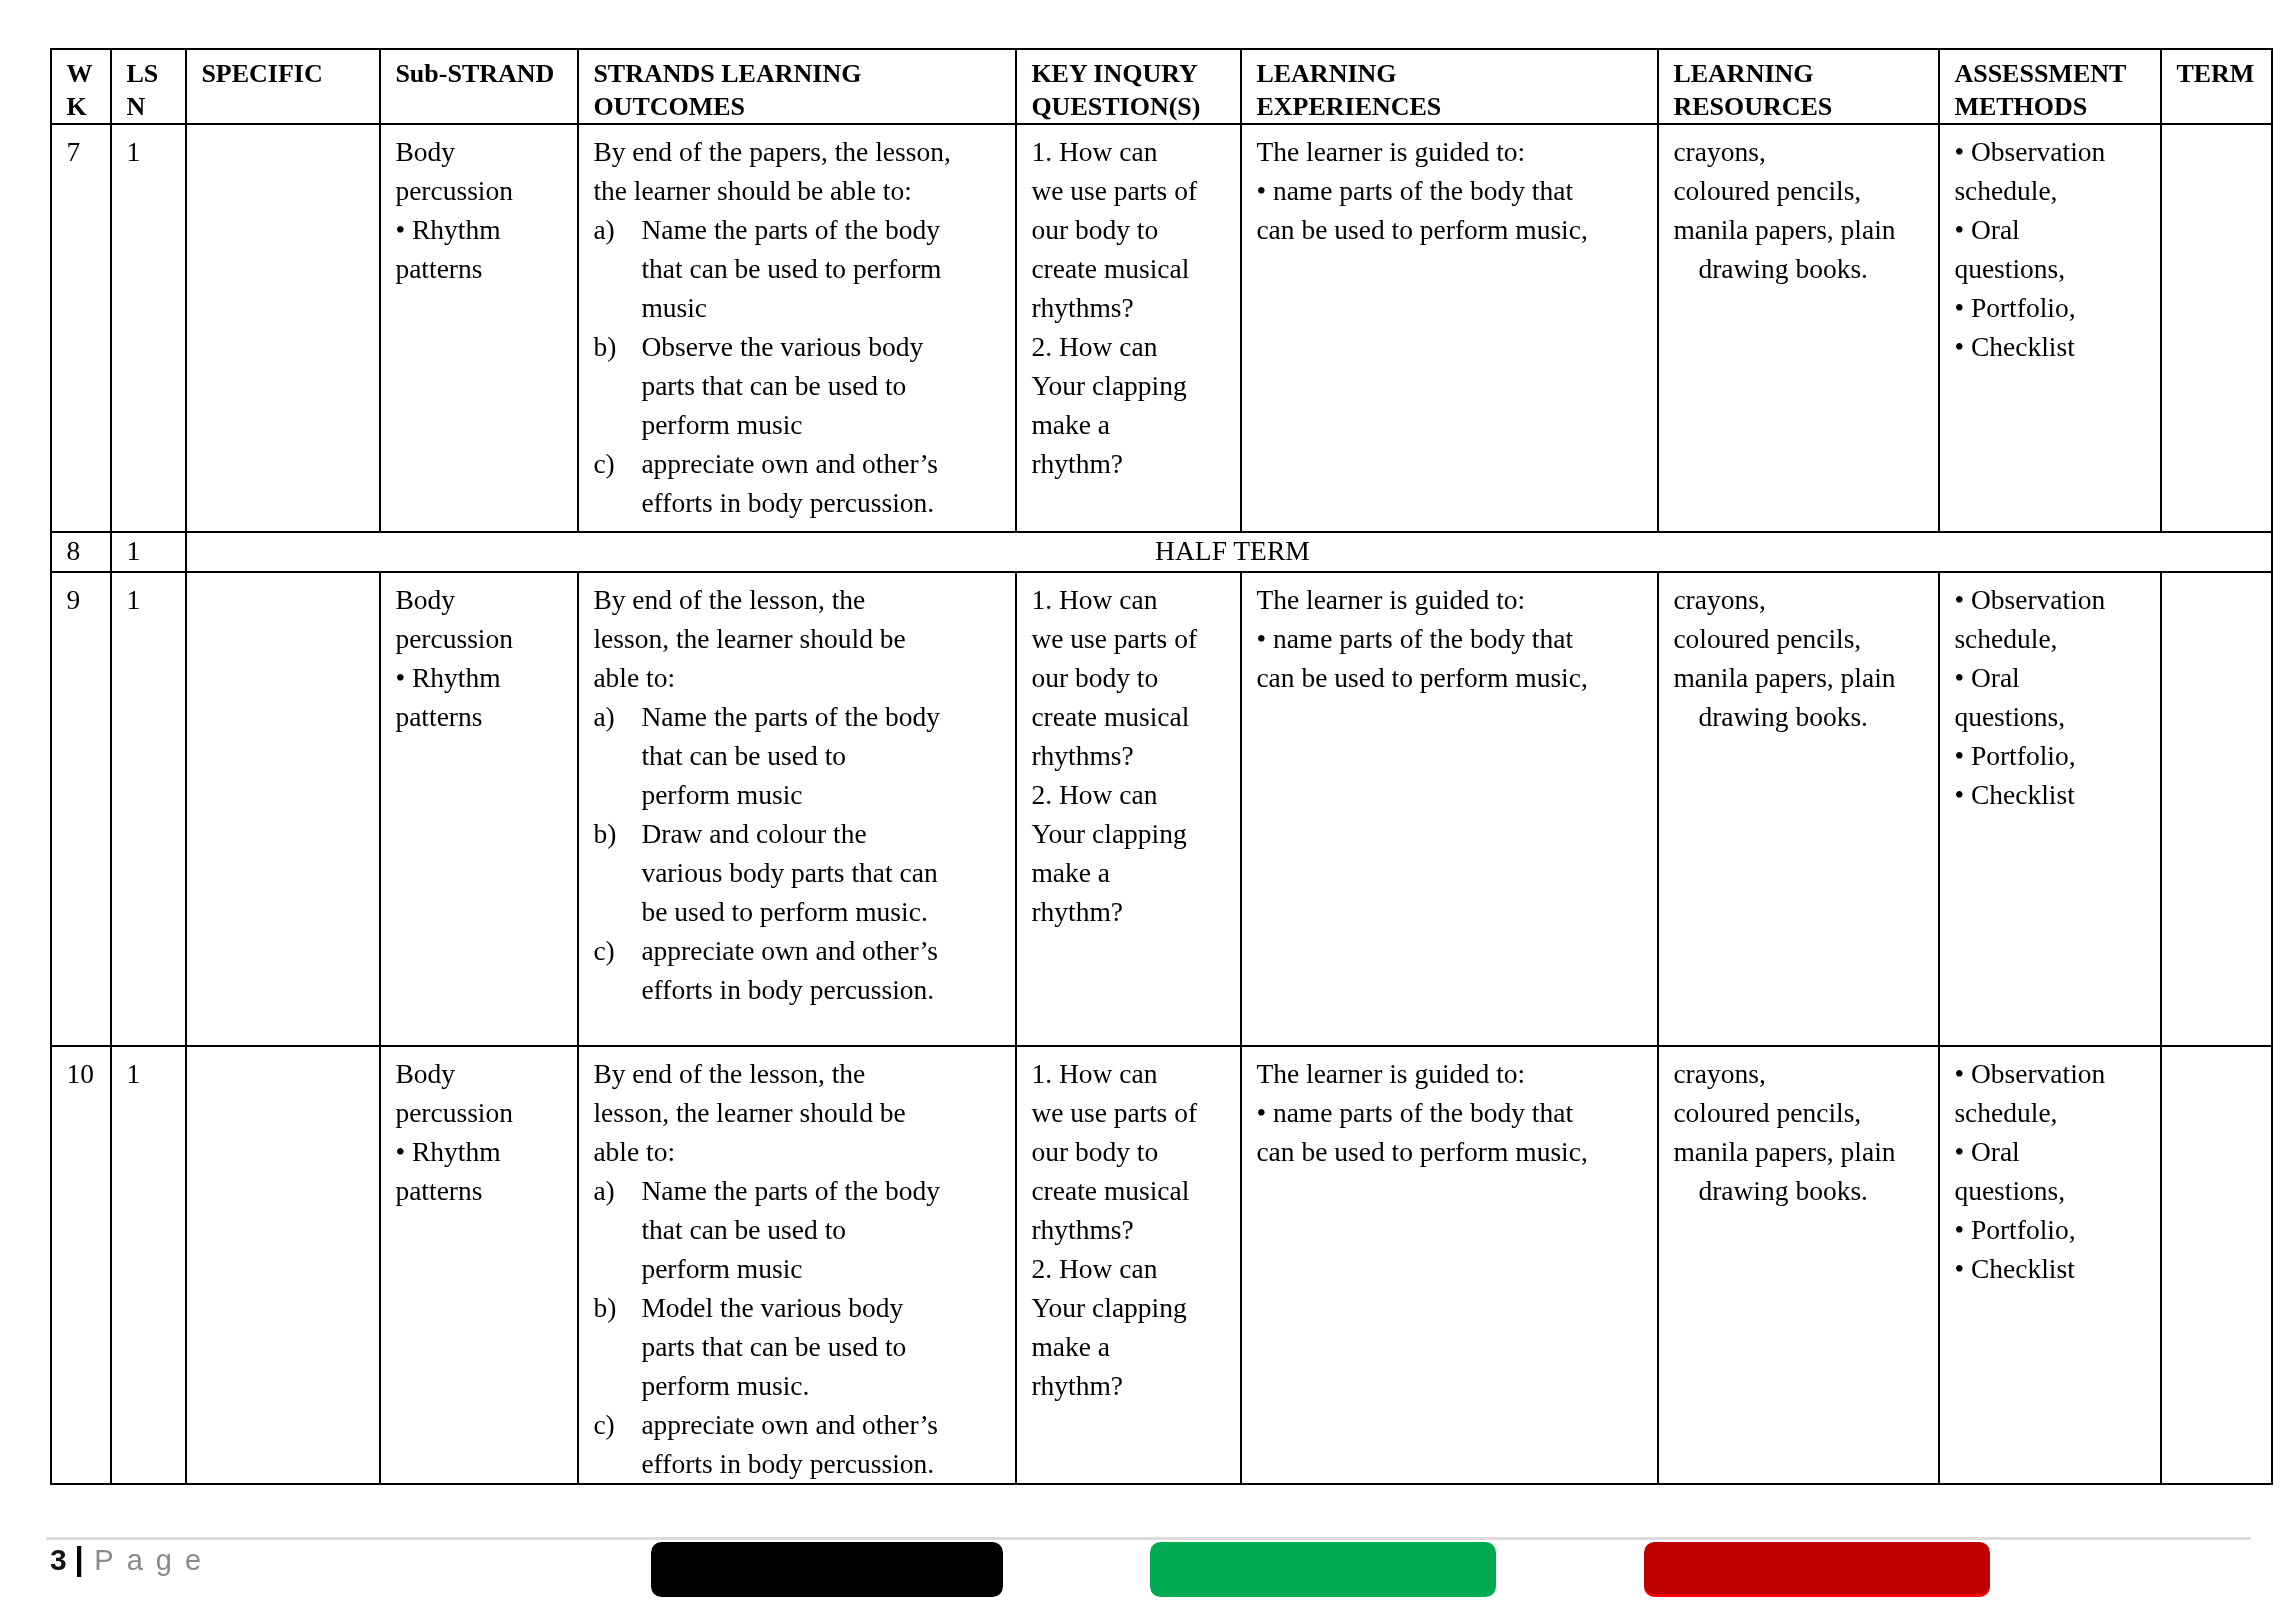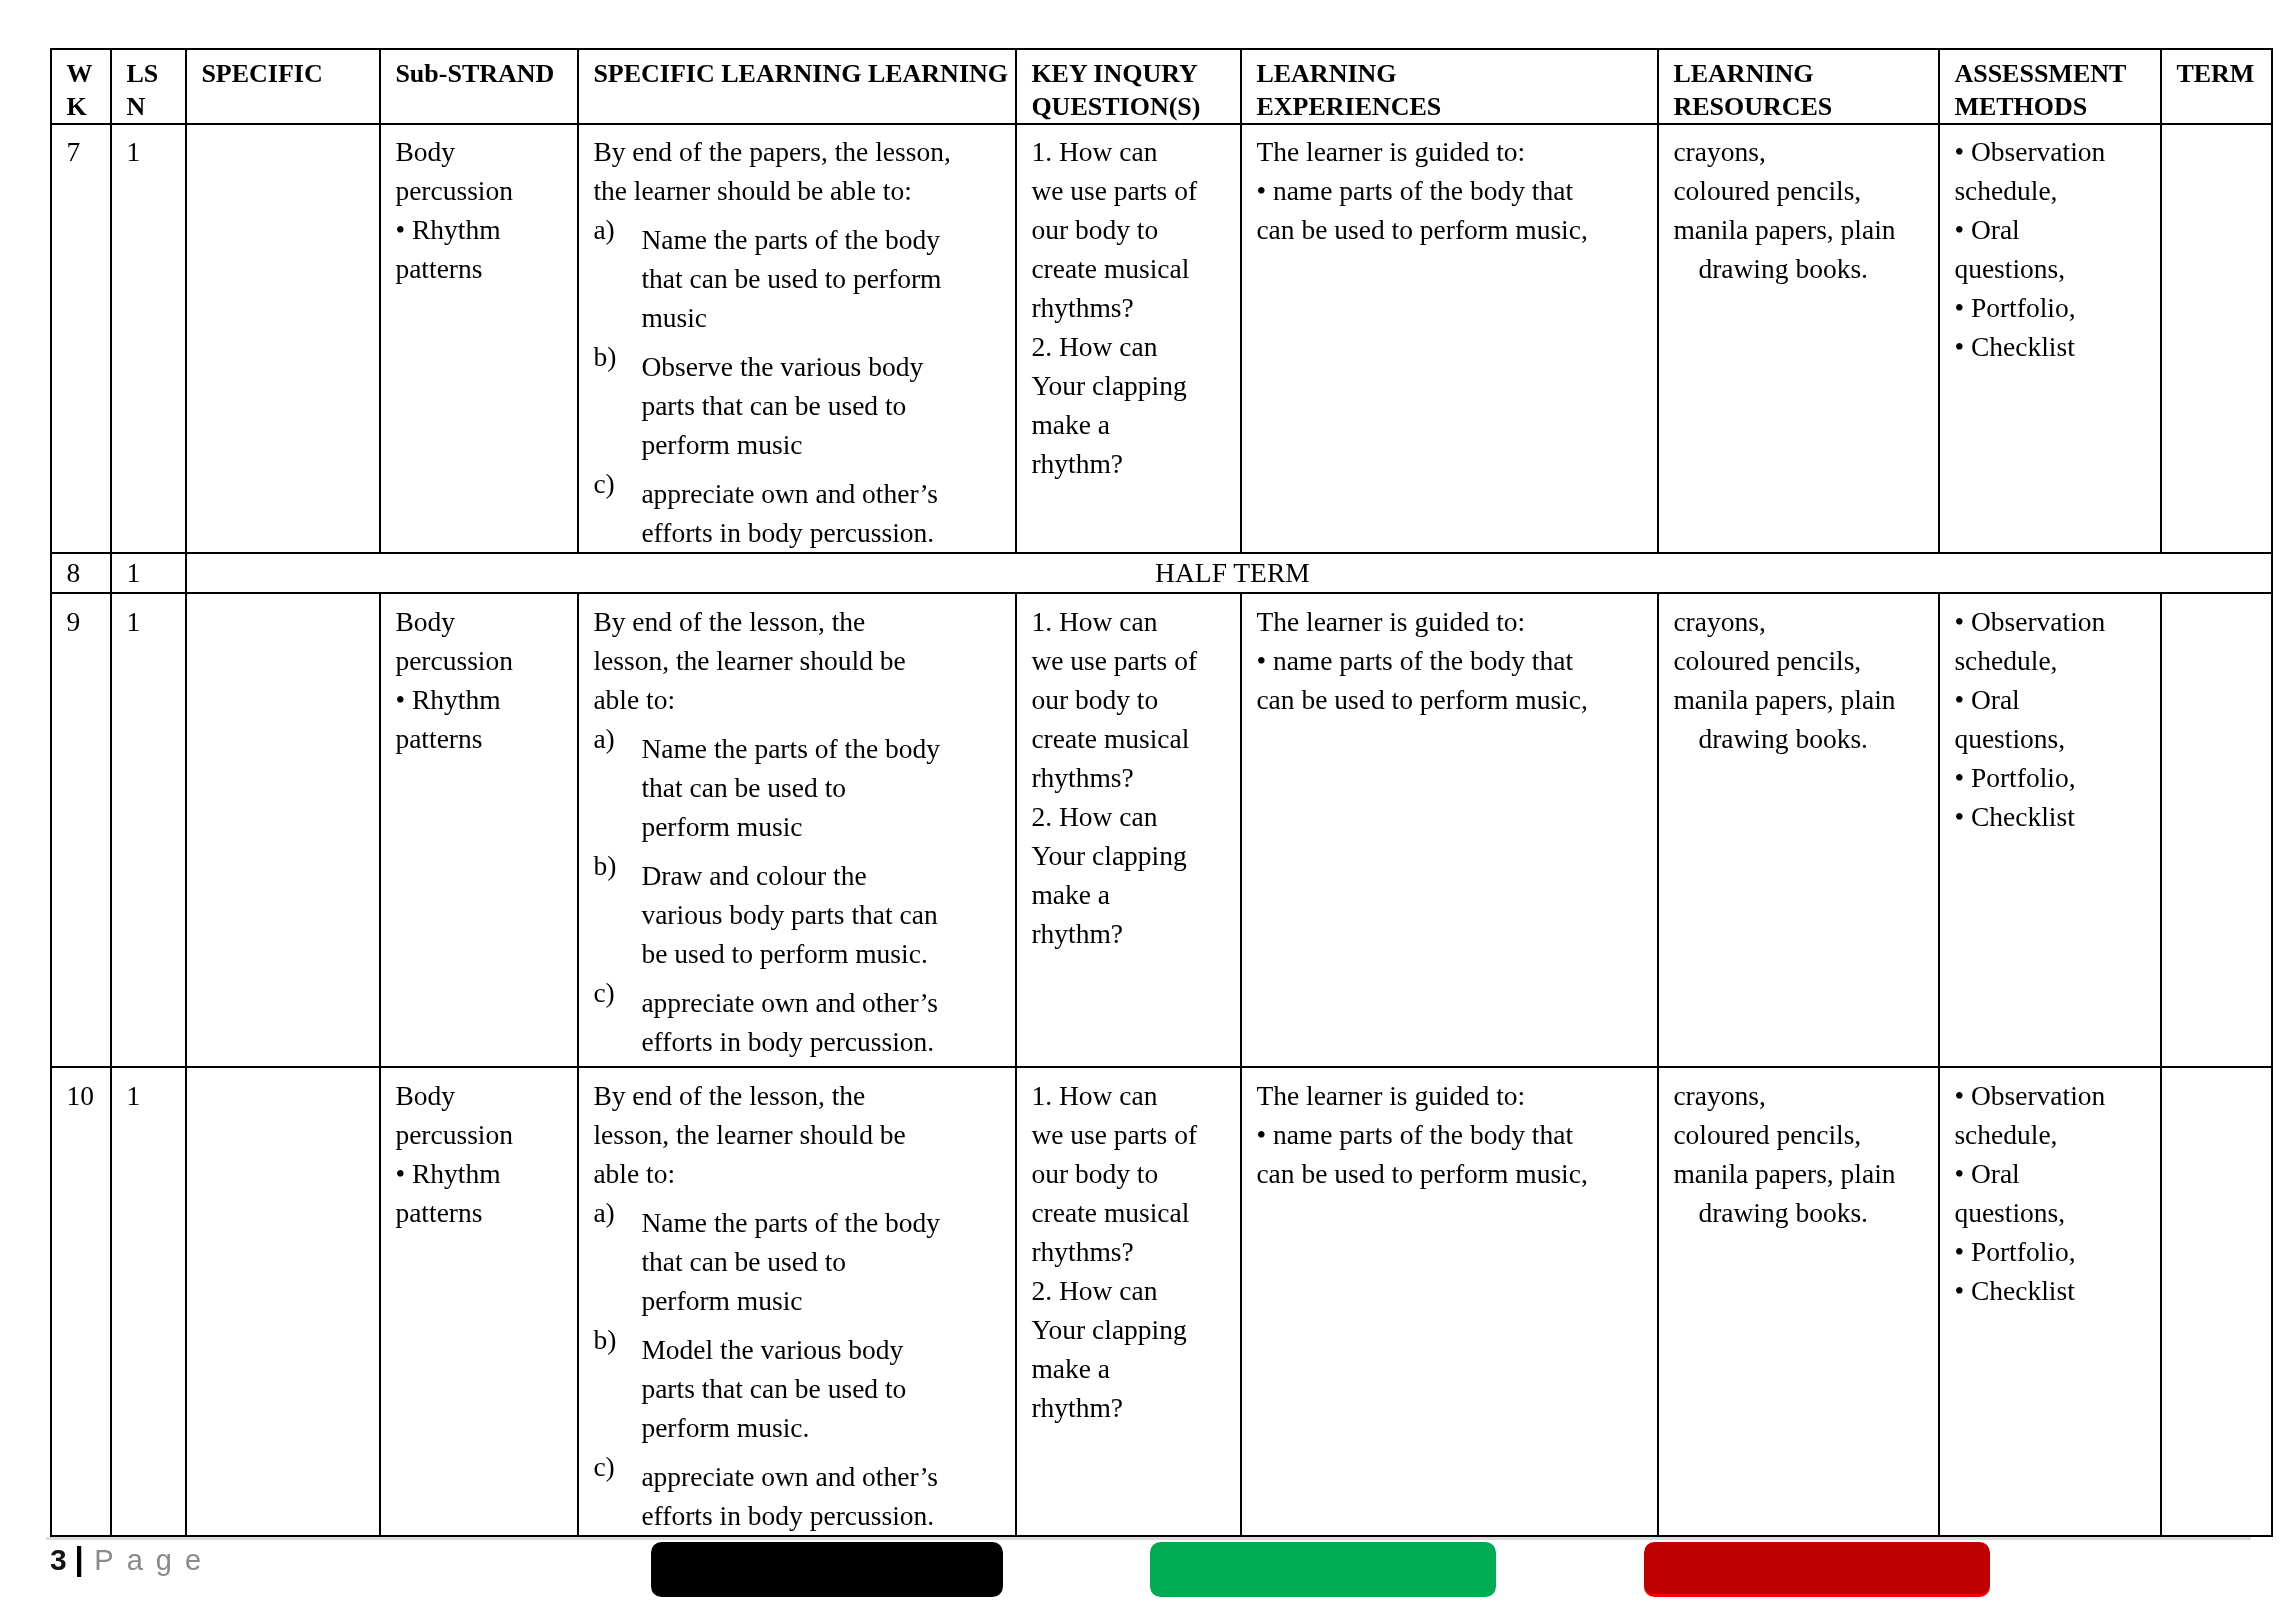--- a/index.html
+++ b/index.html
@@ -36,21 +36,21 @@
   td {
     font-size: 27.5px;
     line-height: 39px;
     padding-top: 7.9px;
   }
   tr.hdr { height: 70px; }
   .ln { white-space: nowrap; }
   .ln.ind { padding-left: 25px; }
   .li { display: flex; }
   .li .m { flex: 0 0 48px; }
-  .li .lt { flex: 1 1 auto; min-width: 0; margin-top: 10px; }
+  .li .lt { flex: 1 1 auto; min-width: 0; }
   tr.half td { line-height: 31px; padding-top: 2.6px; }
   td.halfterm { text-align: center; padding-left: 12px; }
 
   
   .footer-rule {
     position: absolute; left: 46px; top: 1537px;
     width: 2205px; height: 2.6px;
     background: #dcdcdc;
   }
   .footer {
@@ -86,21 +86,21 @@
       <col style="width:281px">
       <col style="width:222px">
     <col style="width:111px">
   </colgroup>
   <thead>
       <tr class="hdr">
         <th>W<br>K</th>
         <th>LS<br>N</th>
         <th>SPECIFIC</th>
         <th>Sub-STRAND</th>
-        <th>SPECIFIC LEARNING LEARNING</th>
+        <th>STRANDS LEARNING OUTCOMES</th>
         <th>KEY INQURY<br>QUESTION(S)</th>
         <th>LEARNING<br>EXPERIENCES</th>
         <th>LEARNING<br>RESOURCES</th>
         <th>ASSESSMENT<br>METHODS</th>
         <th>TERM</th>
       </tr>
     </thead>
   <tbody>
       <tr style="height: 408px;">
         <td>7</td>

